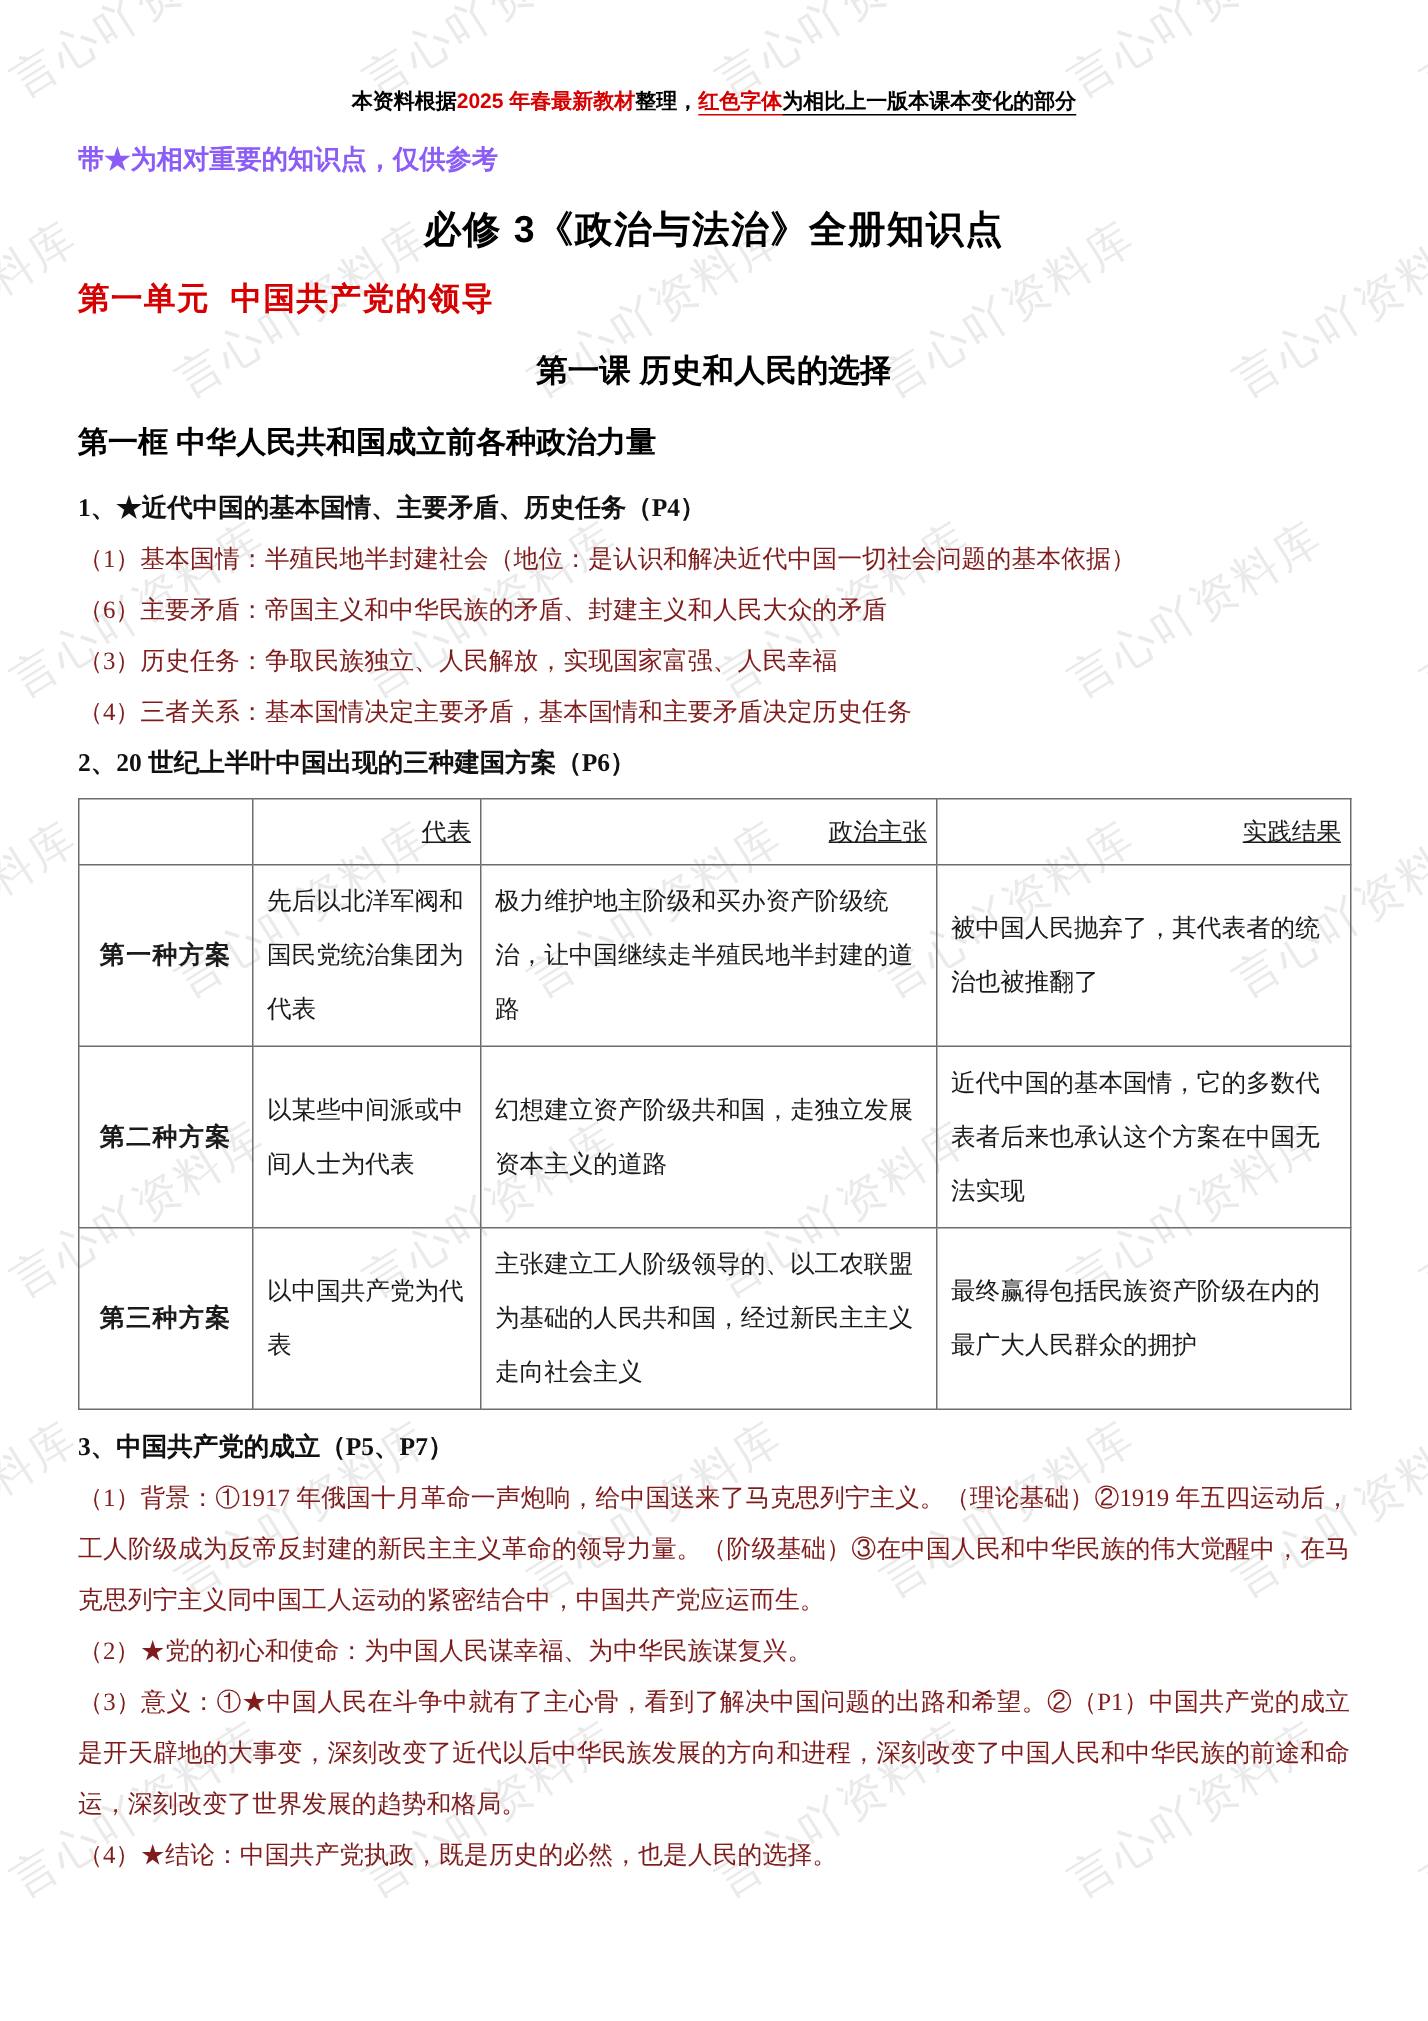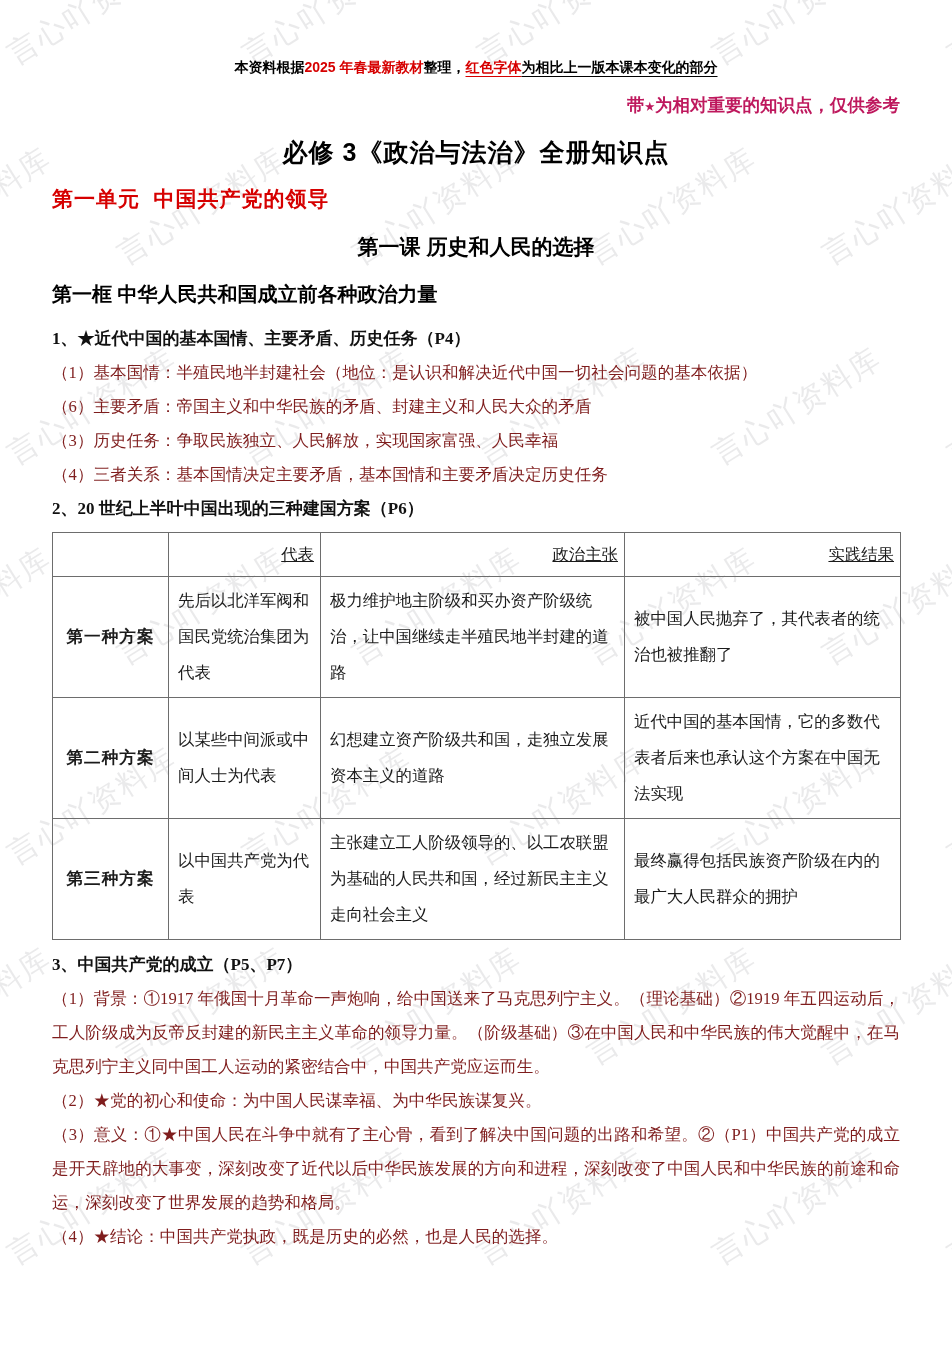--- a/index.html
+++ b/index.html
@@ -54,26 +54,26 @@
     line-height: 30px;
     color: #000;
     margin: 0 0 10px 0;
     white-space: nowrap;
   }
   .note-line .u-black { text-decoration: underline; text-underline-offset: 4px; }
   .red { color: #d60000; }
   .red-u { color: #d60000; text-decoration: underline; text-underline-offset: 4px; }
 
   .note-line2 {
-    text-align: right;
-    font-family: Liberation Mono, monospace;
+    text-align: left;
+    font-family: Liberation Sans, sans-serif;
     font-weight: bold;
     font-size: 17.5px;
     line-height: 28px;
-    color: #be185d;
+    color: #8b5cf6;
     margin: 0 0 16px 0;
   }
 
   h1.doc-title {
     text-align: center;
     font-family: "Liberation Sans", "DejaVu Sans", sans-serif;
     font-size: 25px;
     font-weight: bold;
     letter-spacing: 1px;
     margin: 8px 0 16px 0;

